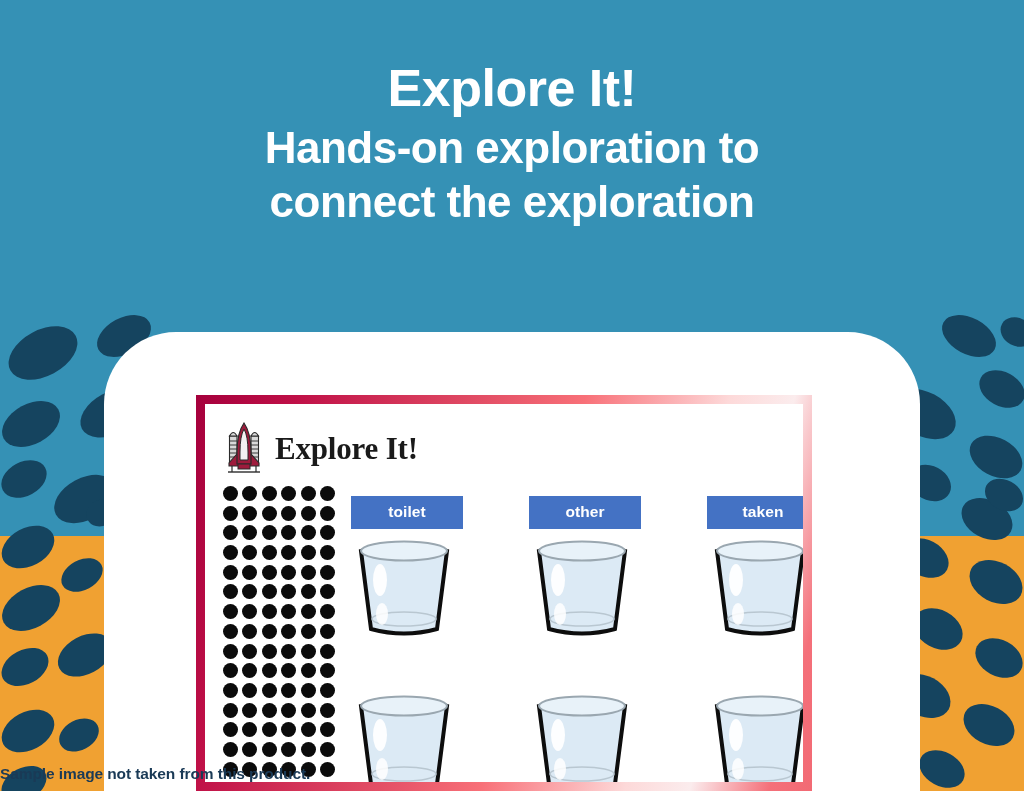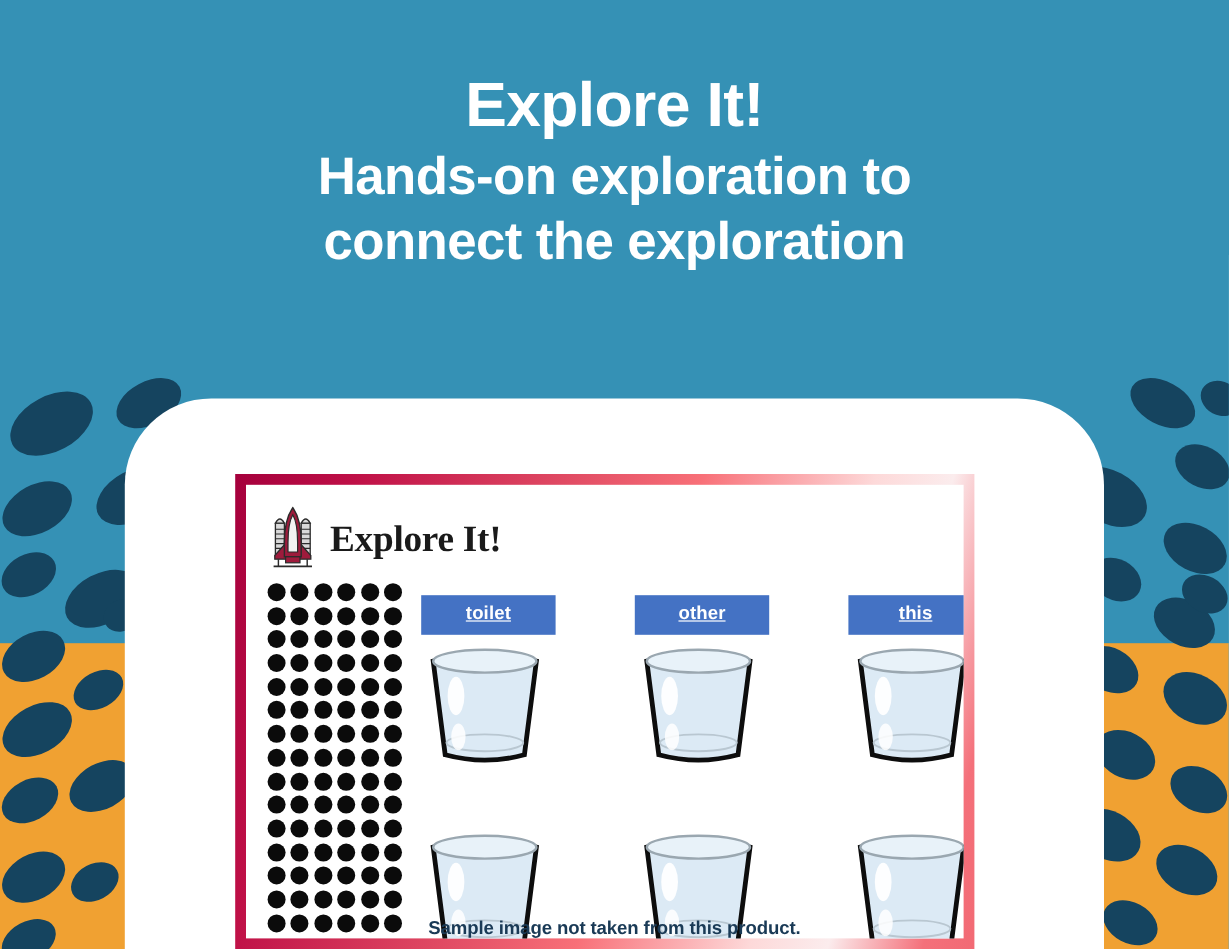--- a/index.html
+++ b/index.html
@@ -109,31 +109,30 @@
   .column { width:112px; }
   .col-label {
     background:#4472c4;
     color:#ffffff;
     font-weight:700;
     font-size:15.5px;
     text-align:center;
     padding:7px 0 8px;
     letter-spacing:.1px;
     width:112px;
-    text-decoration:underline;
   }
   .glass-wrap { margin-top:10px; }
   .glass-wrap.second { margin-top:55px; }
   .glass { display:block; width:106px; height:100px; }
 
   
   #caption {
     position:absolute;
     left:0; top:765px; width:1024px;
-    text-align:center;
+    text-align:left;
     font-weight:700;
     font-size:15.5px;
     color:#1a3a56;
     z-index:30;
     letter-spacing:-.1px;
   }
 
   
   #headline {
     position:absolute; left:0; top:62px; width:1024px;
@@ -372,21 +371,21 @@
             <path d="M10 12 Q53 2 96 12 L86 90 Q53 99 20 90 Z" fill="#dceaf5" stroke="#0d0d0d" stroke-width="4"></path>
             <ellipse cx="53" cy="12" rx="43" ry="9.5" fill="#e8f2f9" stroke="#9aa7b0" stroke-width="2"></ellipse>
             <ellipse cx="53" cy="80" rx="32" ry="7" fill="none" stroke="#b9c7d1" stroke-width="1.6"></ellipse>
             <ellipse cx="29" cy="41" rx="7" ry="16" fill="#ffffff" opacity=".92"></ellipse>
             <ellipse cx="31" cy="75" rx="6" ry="11" fill="#ffffff" opacity=".85"></ellipse>
           </svg>
         </div>
       </div>
 
       <div class="column">
-        <div class="col-label">this</div>
+        <div class="col-label">taken</div>
         <div class="glass-wrap">
           <svg class="glass" viewBox="0 0 106 100" xmlns="http://www.w3.org/2000/svg">
             <path d="M10 12 Q53 2 96 12 L86 90 Q53 99 20 90 Z" fill="#dceaf5" stroke="#0d0d0d" stroke-width="4"></path>
             <ellipse cx="53" cy="12" rx="43" ry="9.5" fill="#e8f2f9" stroke="#9aa7b0" stroke-width="2"></ellipse>
             <ellipse cx="53" cy="80" rx="32" ry="7" fill="none" stroke="#b9c7d1" stroke-width="1.6"></ellipse>
             <ellipse cx="29" cy="41" rx="7" ry="16" fill="#ffffff" opacity=".92"></ellipse>
             <ellipse cx="31" cy="75" rx="6" ry="11" fill="#ffffff" opacity=".85"></ellipse>
           </svg>
         </div>
         <div class="glass-wrap second">

